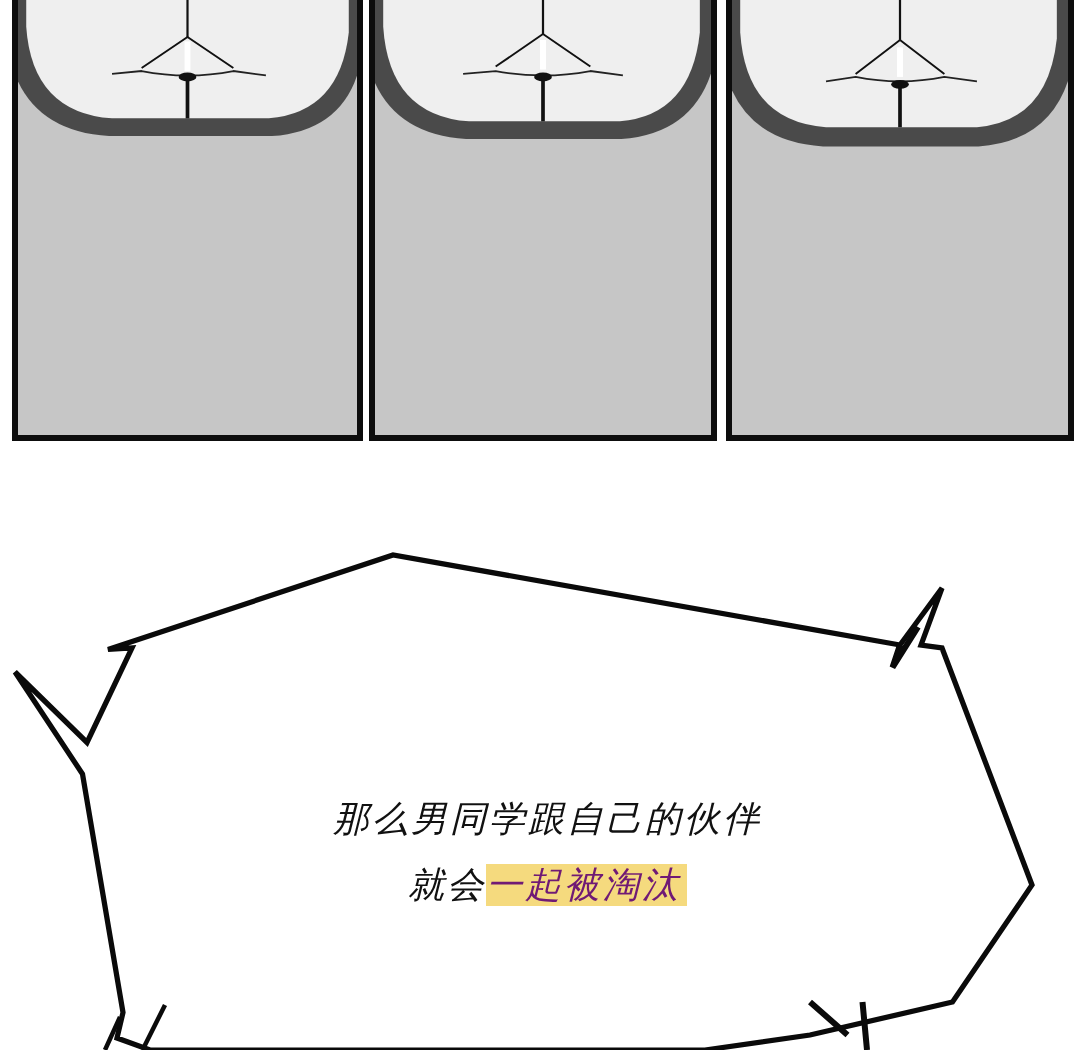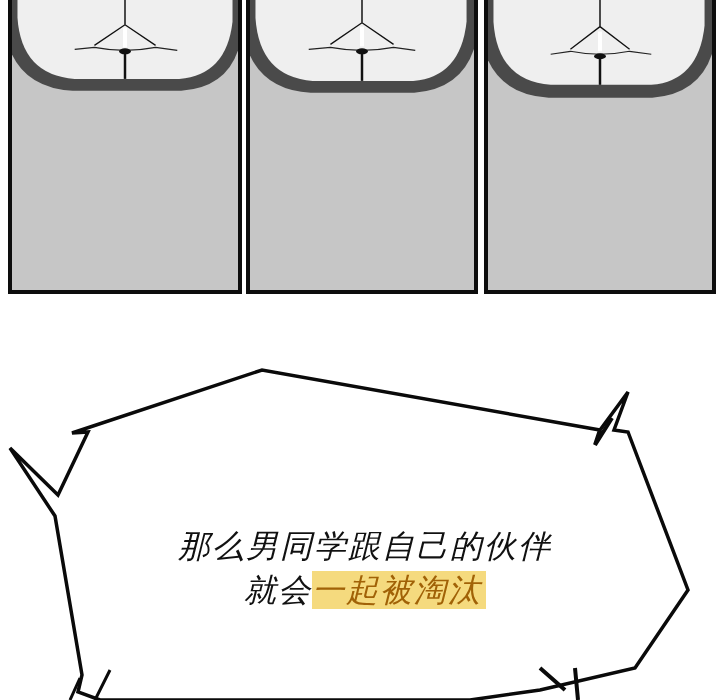--- a/index.html
+++ b/index.html
@@ -8,23 +8,23 @@
     font-family: "DejaVu Sans", "Liberation Sans", sans-serif;
   }
   .panel {
     position: absolute; top: -4px; height: 298px;
     background: #c6c6c6; border: 4px solid #0d0d0d; box-sizing: border-box; overflow: hidden;
   }
   .panel svg { position: absolute; left: 0; top: 0; width: 100%; height: 100%; }
   .bubble-svg { position: absolute; left: 0; top: 360px; width: 720px; height: 340px; }
   .dialogue {
     position: absolute; left: 170px; top: 524px; width: 390px; text-align: center;
-    font-size: 32px; line-height: 44px; color: #111; font-style: italic; letter-spacing: 2px;
+    font-size: 24px; line-height: 44px; color: #111; font-style: italic; letter-spacing: 2px;
   }
-  .hl { background: #f5da7e; color: #a16207; padding: 0 4px 0 0; }
+  .hl { background: #f5da7e; color: #701a75; padding: 0 4px 0 0; }
 </style>
 </head>
 <body>
 
 <div class="panel" style="left:8px;width:234px;">
   <svg viewBox="0 0 226 294">
     <path d="M-10,-10 L-10,20 Q-5,88 60,92 L170,92 Q226,88 232,30 L232,-10 Z" fill="#4a4a4a"></path>
     <path d="M4,-10 L4,18 Q8,76 62,80 L168,80 Q216,76 222,22 L222,-10 Z" fill="#efefef"></path>
     <line x1="113" y1="-5" x2="113" y2="25" stroke="#111" stroke-width="1.5"></line>
     <path d="M113,25 L82,46 M113,25 L144,46" stroke="#111" stroke-width="1.3" fill="none"></path>

